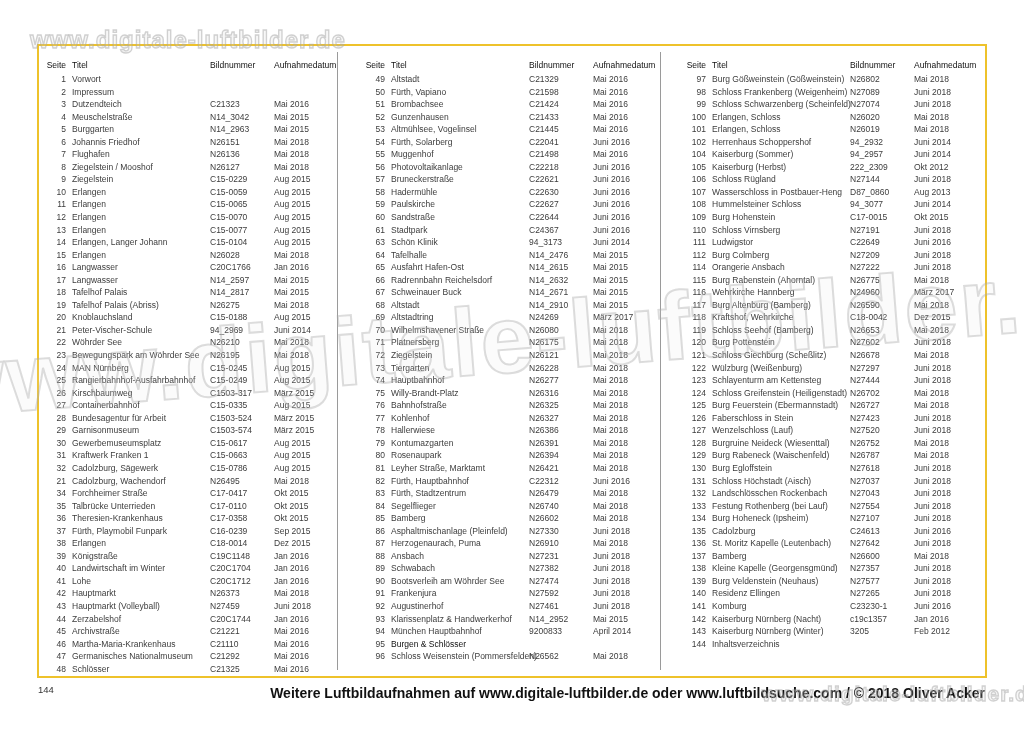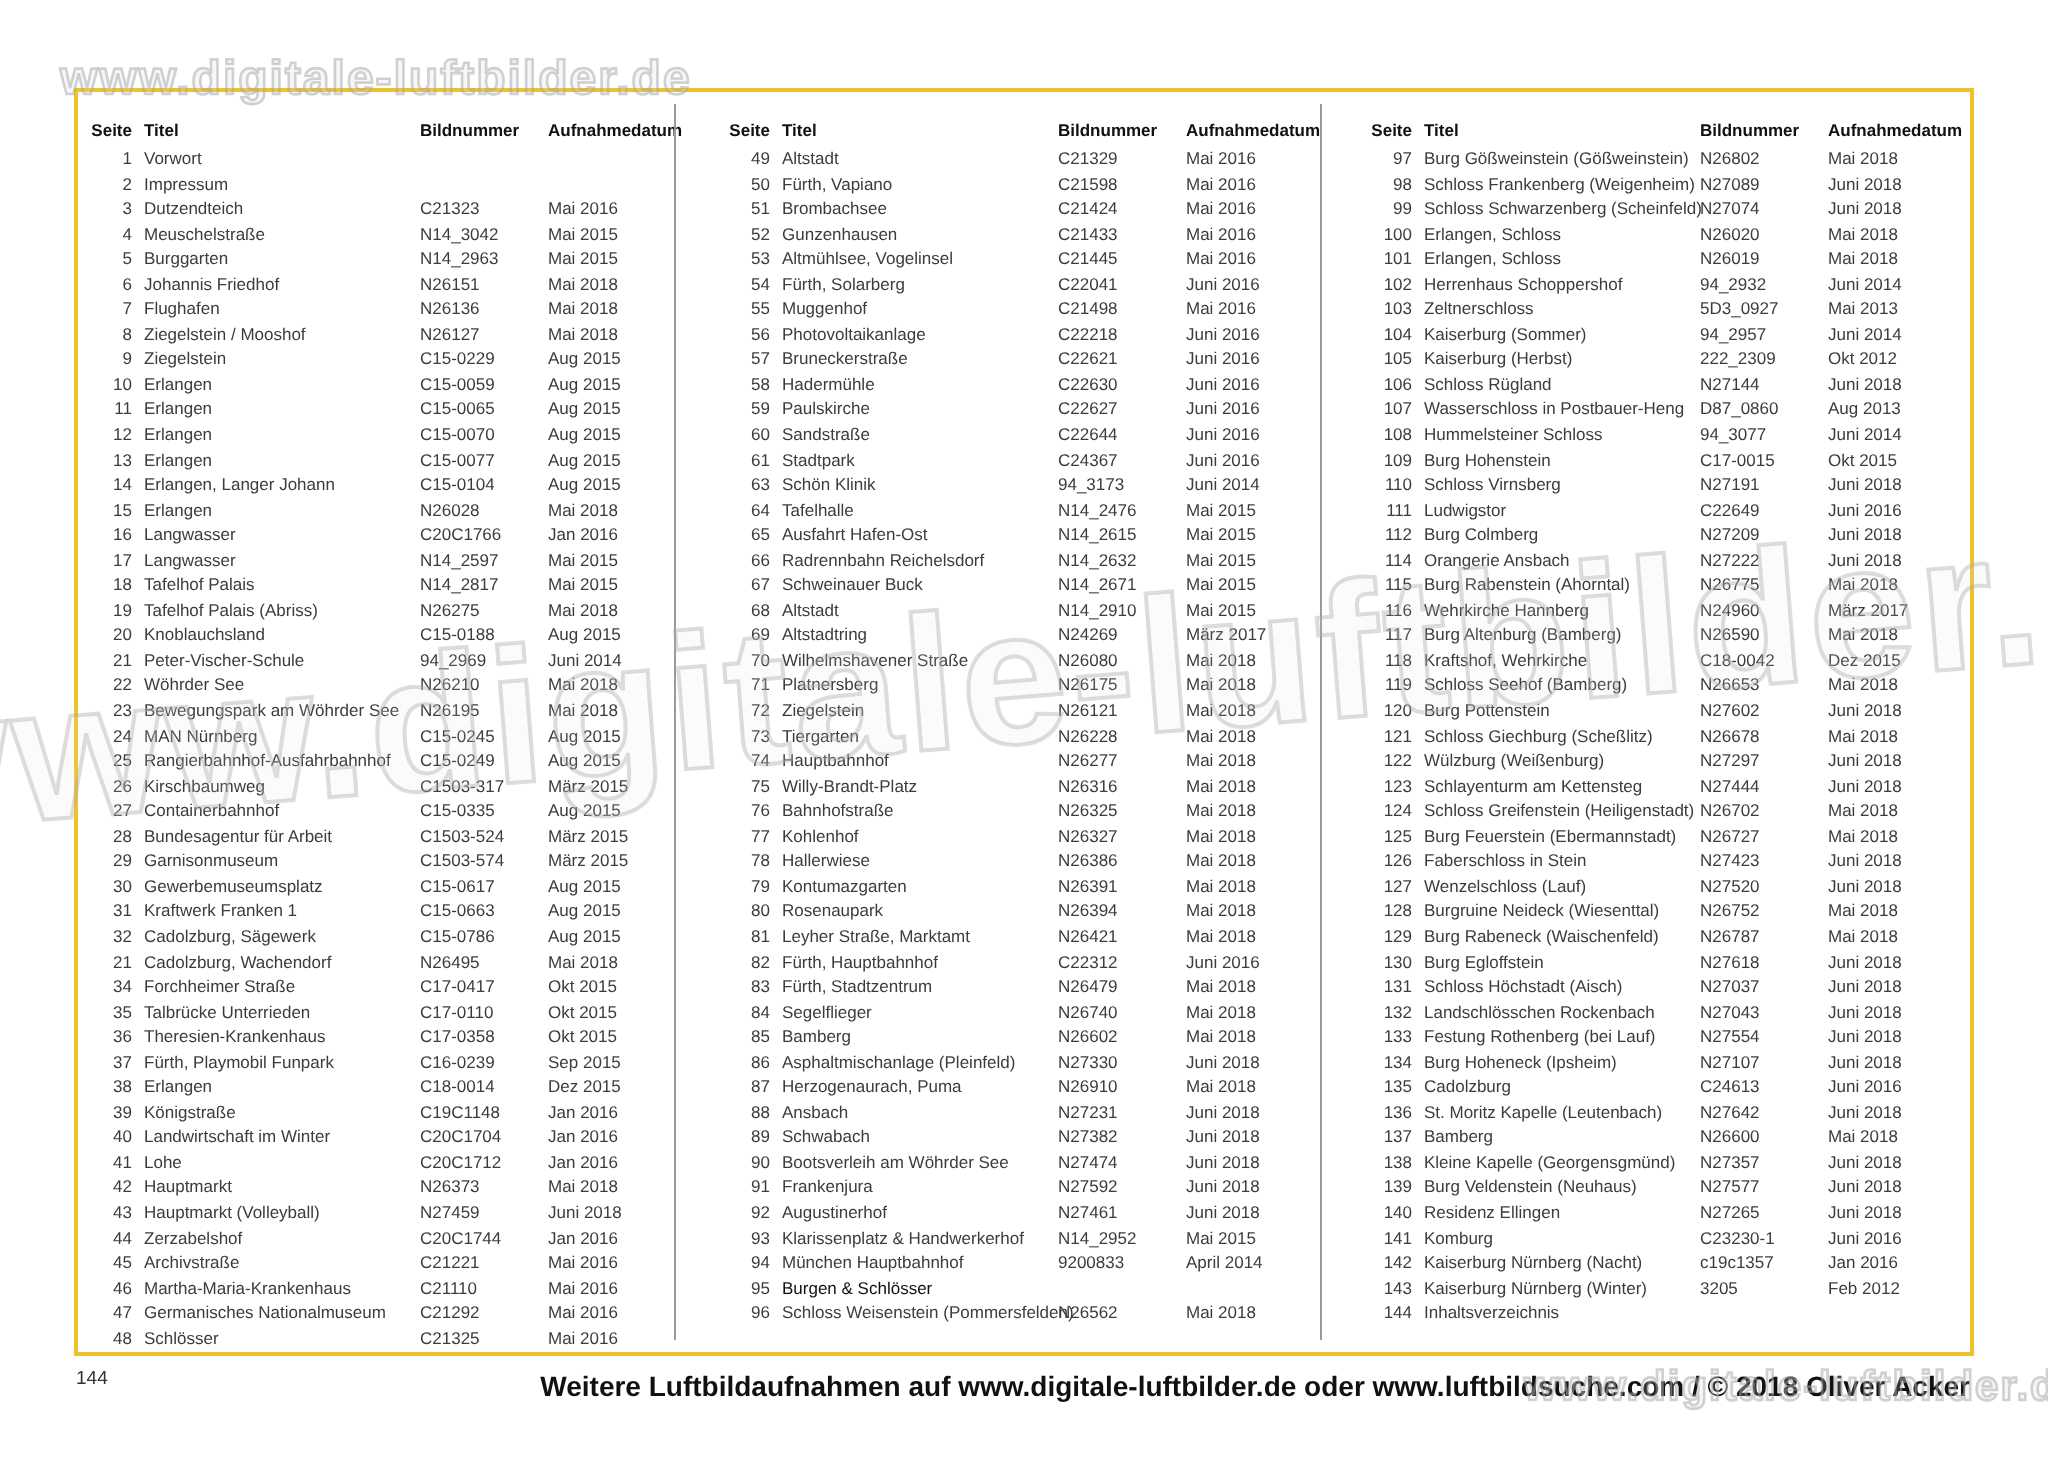--- a/index.html
+++ b/index.html
@@ -15,21 +15,21 @@
   .col{position:absolute;top:0;height:100%;width:305px;}
   .col1{left:3px;} .col2{left:322px;} .col3{left:643px;}
   .vsep{position:absolute;top:6px;bottom:6px;width:1px;background:#9a9a9a;}
   .vsep1{left:298px;} .vsep2{left:621px;}
   .hdr,.row{
     display:grid;grid-template-columns:24px 132px 58px 80px;column-gap:6px;
     white-space:nowrap;
   }
   .hdr{
     position:absolute;top:13px;left:0;right:0;height:13px;line-height:13px;
-    font-size:8.5px;font-weight:bold;color:#111;
+    font-size:8.5px;font-weight:normal;color:#111;
   }
   .rows{position:absolute;top:27px;left:0;right:0;}
   .row{height:12.55px;line-height:12.55px;font-size:8.5px;color:#3c3c3c;}
   .row.bold{font-weight:normal;color:#111;}
   .c-page,.h-page{text-align:right;color:#3c3c3c;}
   .hdr .h-page{color:#111;}
   .c-title{overflow:visible;}
   .footer-num{
     position:absolute;left:38px;top:684px;font-size:9.5px;color:#333;z-index:2;
   }
@@ -688,26 +688,20 @@
           <span class="c-number">N26019</span>
           <span class="c-date">Mai 2018</span>
         </div>
         <div class="row">
           <span class="c-page">102</span>
           <span class="c-title">Herrenhaus Schoppershof</span>
           <span class="c-number">94_2932</span>
           <span class="c-date">Juni 2014</span>
         </div>
         <div class="row">
-          <span class="c-page">103</span>
-          <span class="c-title">Zeltnerschloss</span>
-          <span class="c-number">5D3_0927</span>
-          <span class="c-date">Mai 2013</span>
-        </div>
-        <div class="row">
           <span class="c-page">104</span>
           <span class="c-title">Kaiserburg (Sommer)</span>
           <span class="c-number">94_2957</span>
           <span class="c-date">Juni 2014</span>
         </div>
         <div class="row">
           <span class="c-page">105</span>
           <span class="c-title">Kaiserburg (Herbst)</span>
           <span class="c-number">222_2309</span>
           <span class="c-date">Okt 2012</span>

